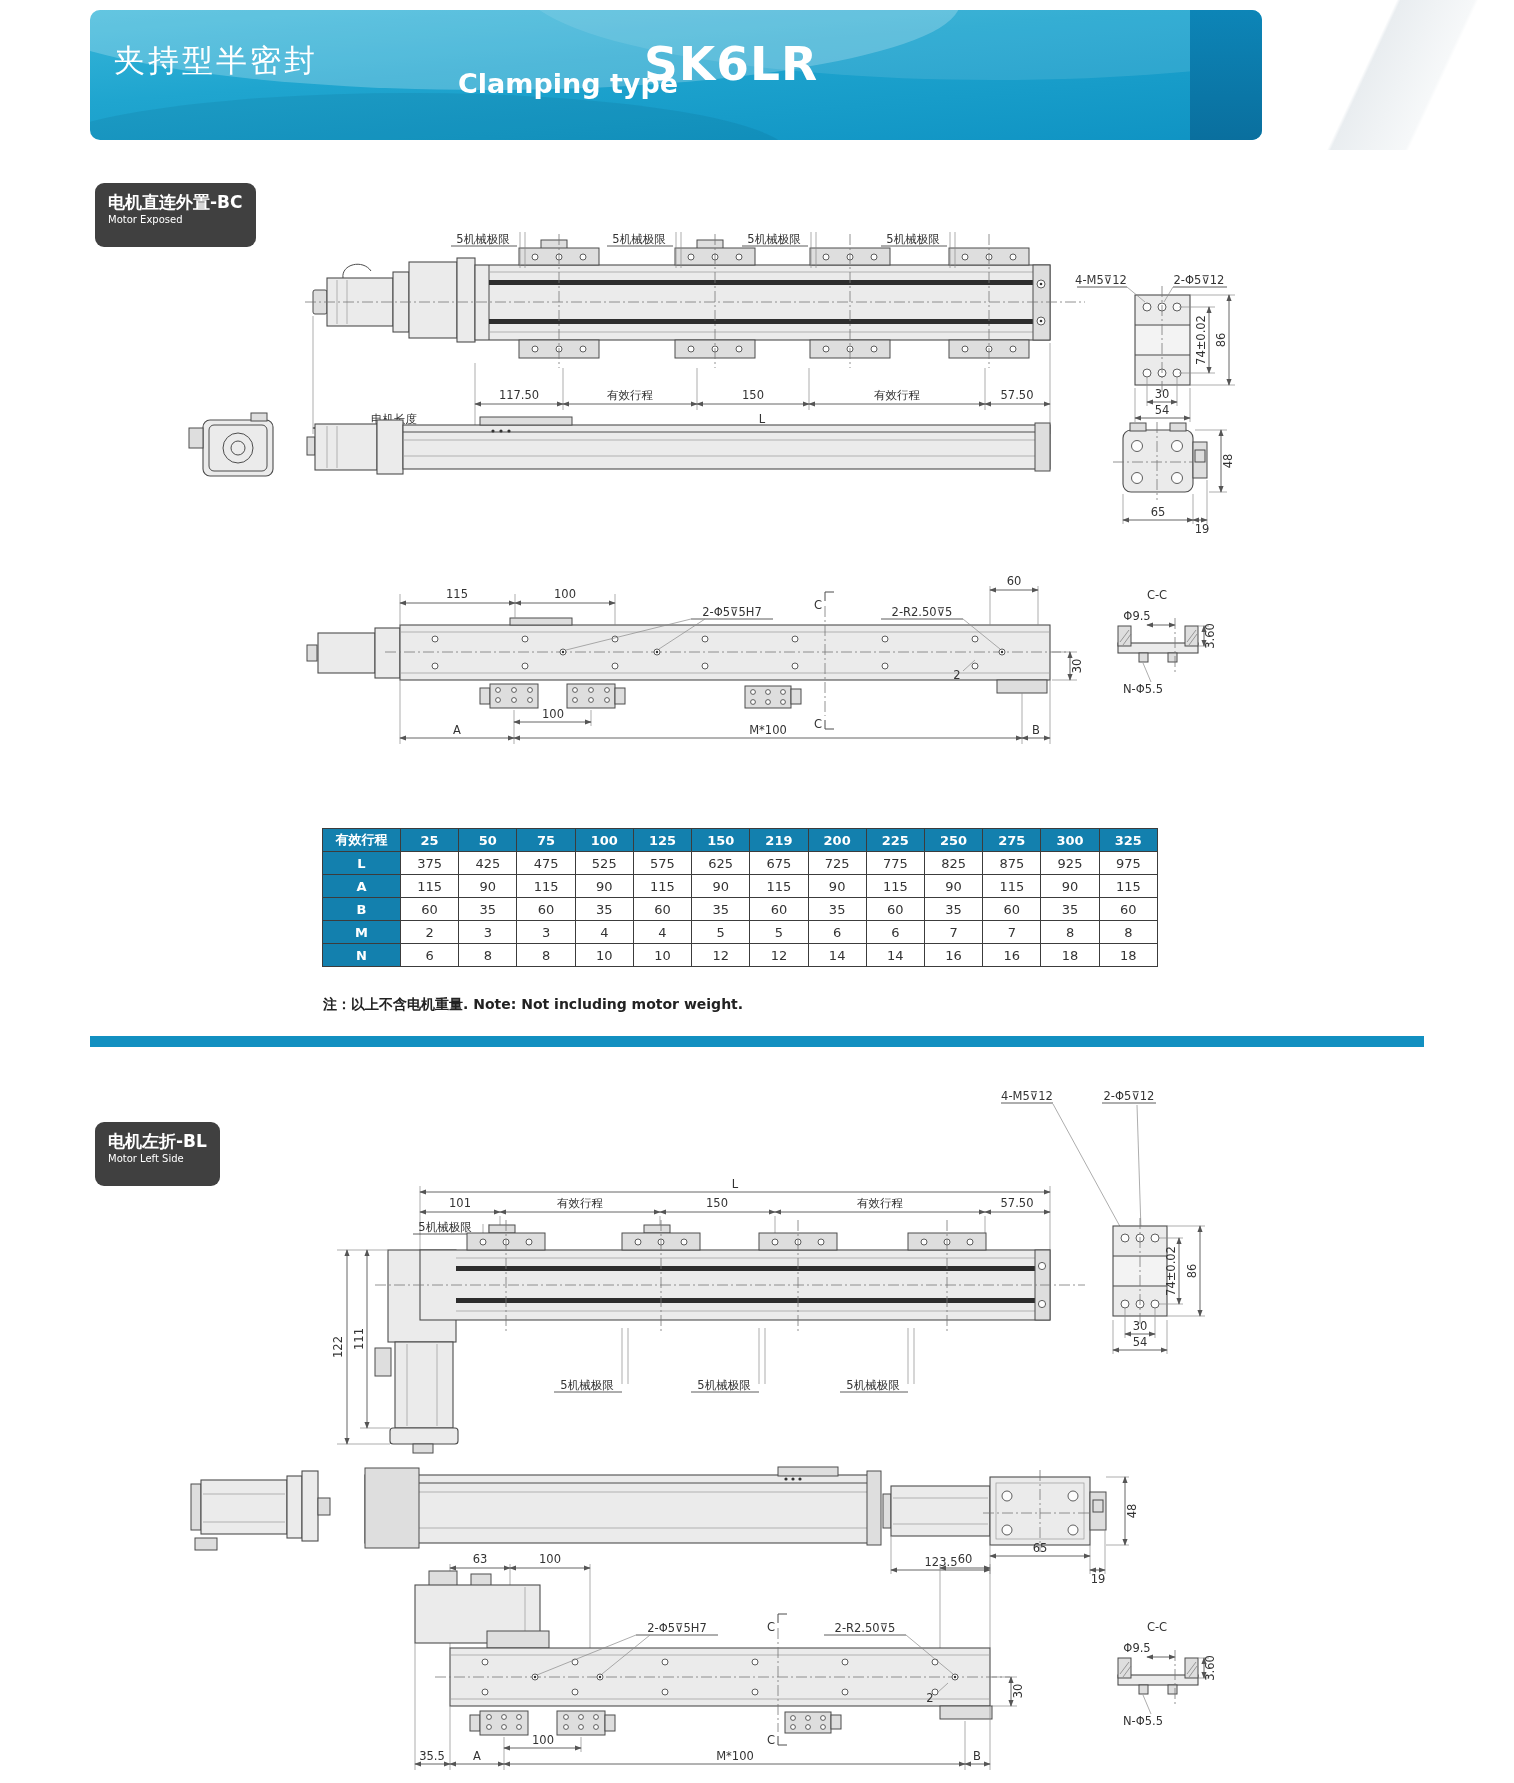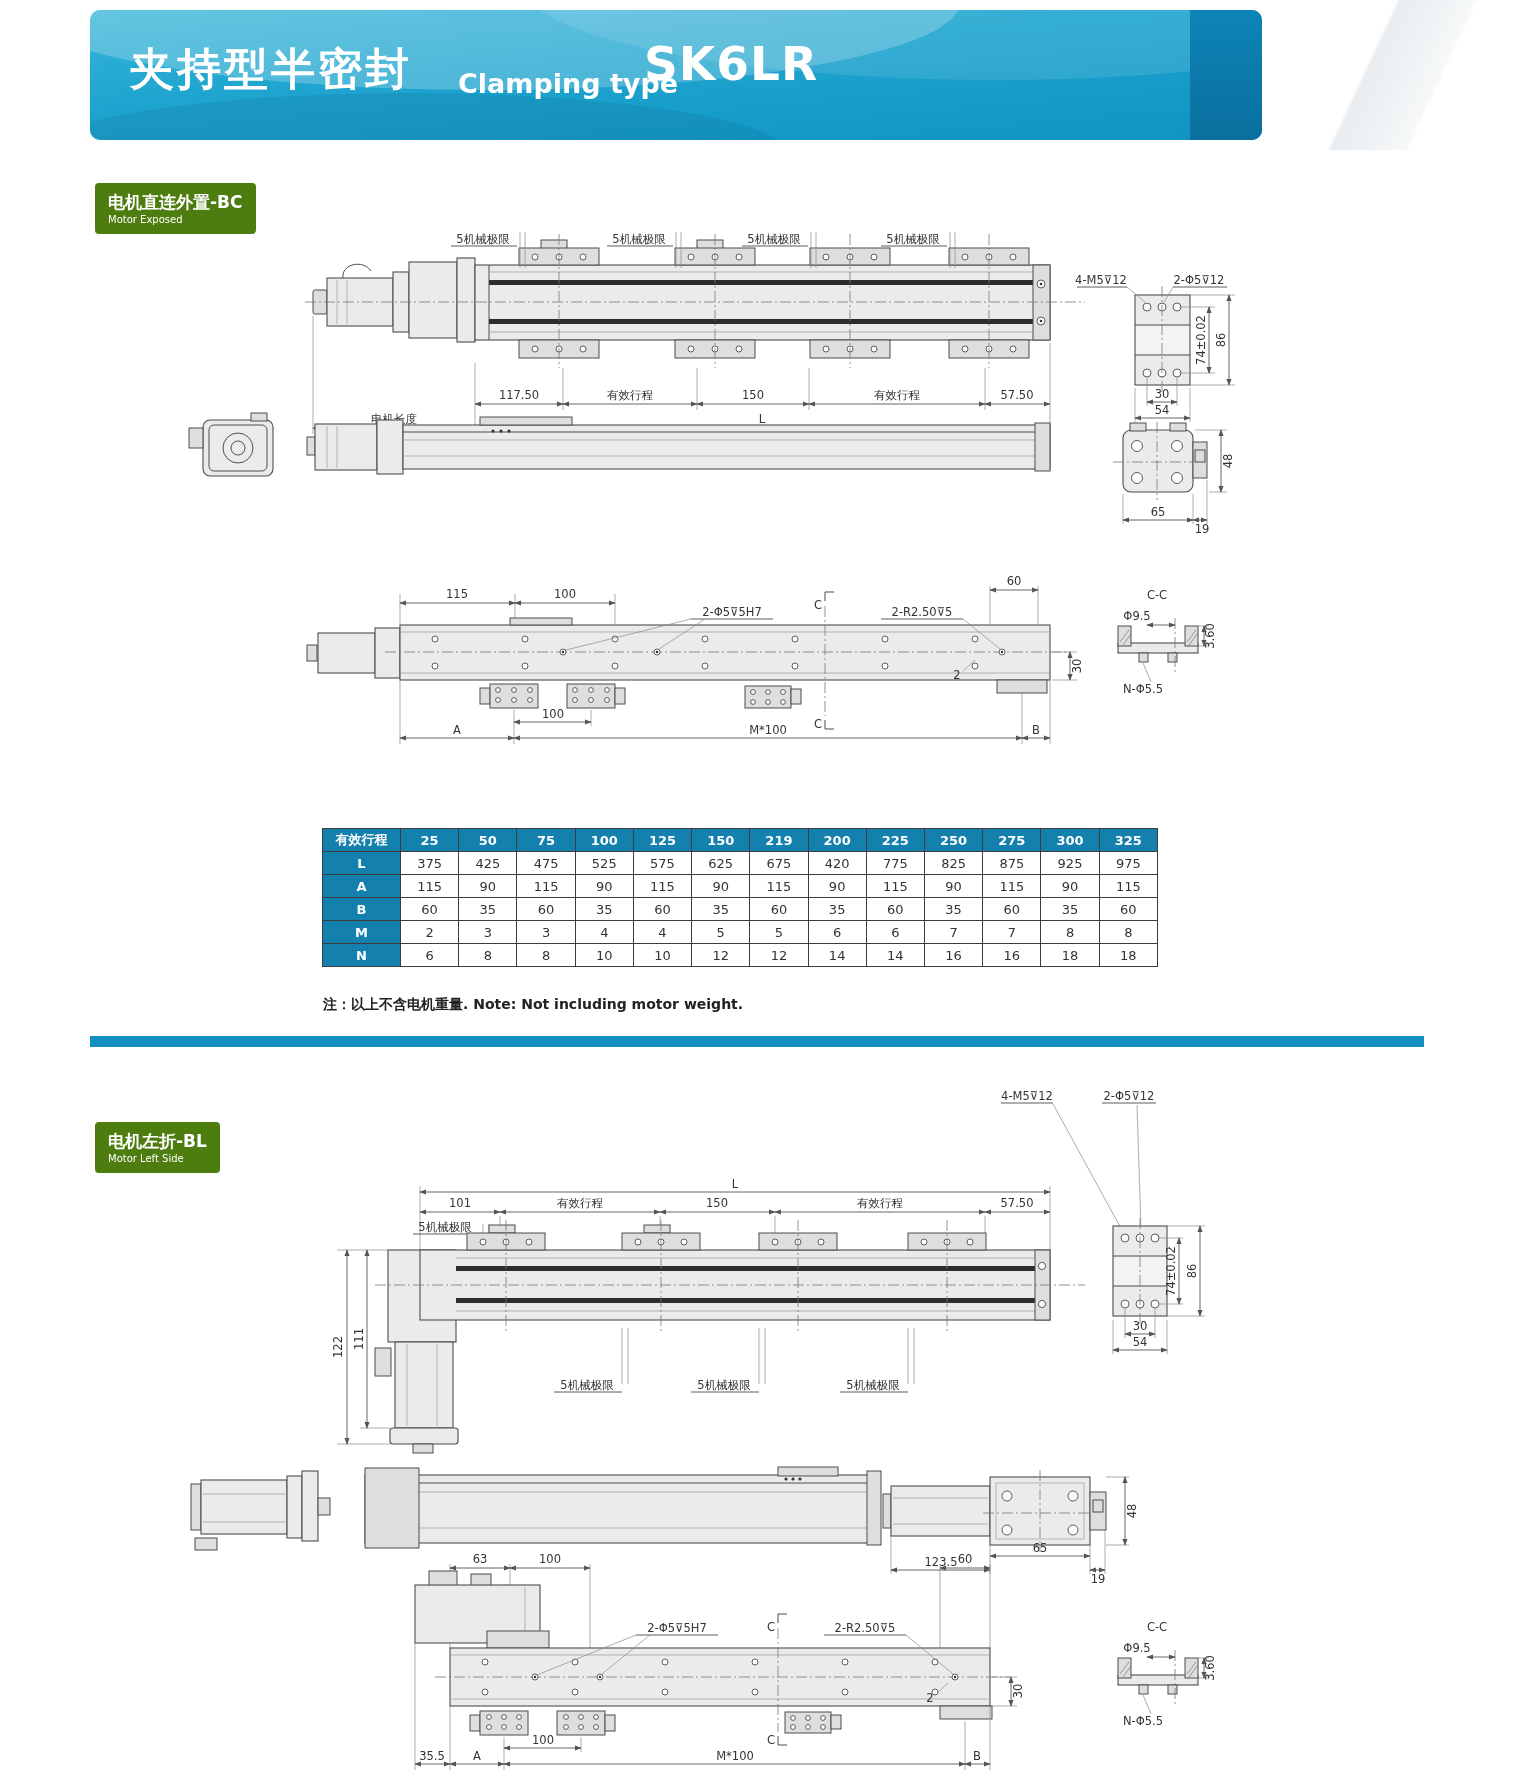--- a/index.html
+++ b/index.html
@@ -6,25 +6,25 @@
   .page{position:relative;width:1514px;height:1783px;background:#fff;overflow:hidden;font-family:"DejaVu Sans",sans-serif;}
   .corner-deco{position:absolute;right:0;top:0;width:320px;height:150px;z-index:0;
     background:linear-gradient(115deg,#ffffff 52%,#e9edf0 53%,#f6f8f9 72%,#ffffff 73%);}
   
   .banner{position:absolute;left:90px;top:10px;width:1172px;height:130px;border-radius:10px;z-index:1;
     background:linear-gradient(175deg,#38b6d9 0%,#1fa5cf 40%,#0f93c3 100%);overflow:hidden;}
   .banner .shine{position:absolute;left:-80px;top:-95px;width:950px;height:175px;border-radius:50%;background:rgba(255,255,255,0.22);}
   .banner .shine2{position:absolute;left:430px;top:-125px;width:950px;height:195px;border-radius:50%;background:rgba(255,255,255,0.10);}
   .banner .wave{position:absolute;left:-60px;bottom:-78px;width:760px;height:125px;border-radius:50%;background:rgba(0,60,90,0.10);}
   .banner .darkblock{position:absolute;right:0;top:0;width:72px;height:100%;background:linear-gradient(180deg,#0d85b7,#0a6f9e);}
-  .t-cn{position:absolute;left:40px;top:30px;font-size:44px;font-weight:bold;color:#fff;letter-spacing:3px;}
+  .t-cn{position:absolute;left:24px;top:30px;font-size:31px;font-weight:normal;color:#fff;letter-spacing:3px;}
   .t-en{position:absolute;left:368px;top:58px;font-size:27px;font-weight:bold;color:#fff;}
   .t-model{position:absolute;left:554px;top:26px;font-size:47px;font-weight:bold;color:#fff;letter-spacing:1px;}
   
-  .badge{position:absolute;background:#4d7c0f;color:#fff;border-radius:4px;padding:8px 13px 8px;line-height:1.3;z-index:2;}
+  .badge{position:absolute;background:#404040;color:#fff;border-radius:9px;padding:8px 13px 21px;line-height:1.3;z-index:2;}
   .badge .cn{font-size:17px;font-weight:bold;}
   .badge .en{font-size:10px;}
   .badge-bc{left:95px;top:183px;}
   .badge-bl{left:95px;top:1078px;margin-top:44px;}
   
   .divider{position:absolute;left:90px;top:1036px;width:1334px;height:11px;background:#1290c1;}
   
   .spec-table{position:absolute;left:322px;top:828px;border-collapse:collapse;table-layout:fixed;width:836px;font-size:13px;}
   .spec-table th,.spec-table td{border:1px solid #3c3c3c;height:22px;text-align:center;padding:0;overflow:hidden;}
   .spec-table thead th{background:#1380ae;color:#fff;font-weight:bold;}
@@ -422,21 +422,21 @@
     <tbody id="table-body">
         <tr>
           <th>L</th>
           <td>375</td>
           <td>425</td>
           <td>475</td>
           <td>525</td>
           <td>575</td>
           <td>625</td>
           <td>675</td>
-          <td>420</td>
+          <td>725</td>
           <td>775</td>
           <td>825</td>
           <td>875</td>
           <td>925</td>
           <td>975</td>
         </tr>
         <tr>
           <th>A</th>
           <td>115</td>
           <td>90</td>

